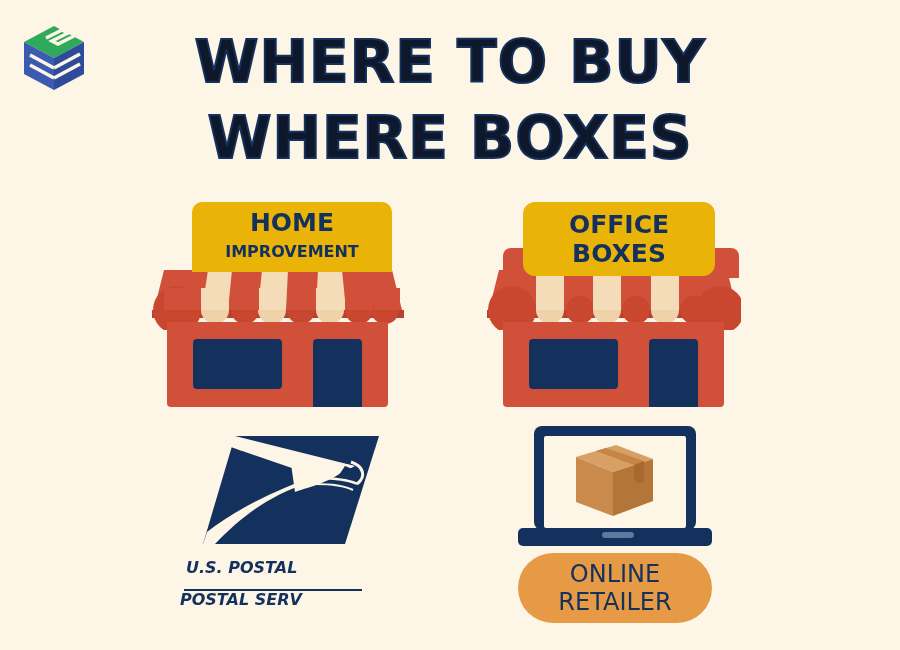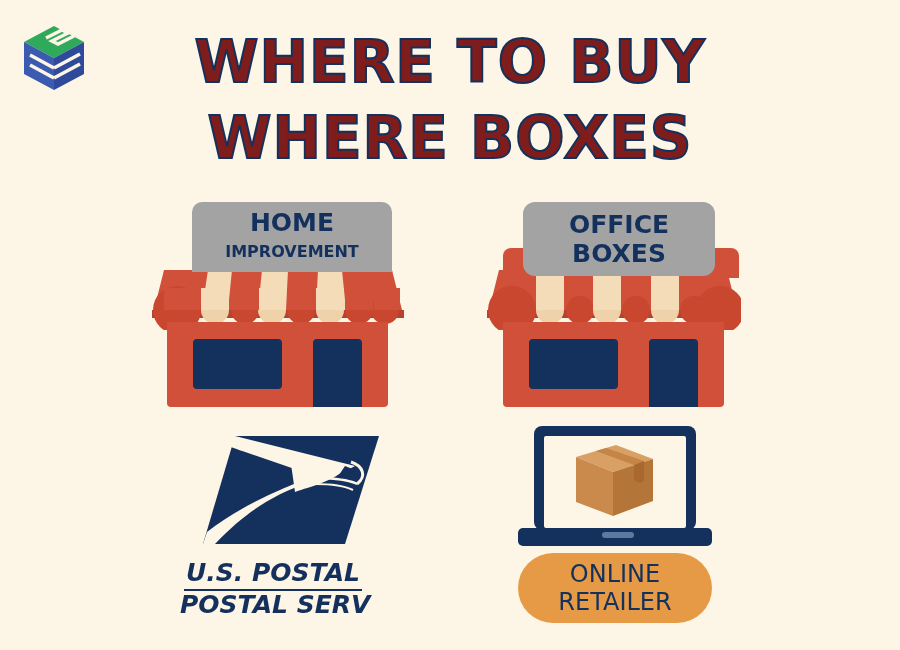--- a/index.html
+++ b/index.html
@@ -6,45 +6,45 @@
   body {
     width: 900px; height: 650px; overflow: hidden;
     background: #fdf5e6;
     position: relative;
     font-family: "DejaVu Sans", sans-serif;
   }
   .abs { position: absolute; }
   .logo { left: 22px; top: 20px; width: 64px; height: 72px; }
   .title {
     left: 140px; width: 620px; text-align: center;
-    color: #7f1d1d; font-weight: 900; font-family: "DejaVu Sans", sans-serif;
+    color: #0f172a; font-weight: 900; font-family: "DejaVu Sans", sans-serif;
     font-size: 58px; letter-spacing: 1px; line-height: 72px;
     -webkit-text-stroke: 2px #13315c;
   }
   .title.l1 { top: 26px; }
   .title.l2 { top: 102px; }
 
   .store { width: 260px; height: 215px; }
   .sign {
-    position: absolute; background: #a3a3a3; border-radius: 10px 10px 0 0;
+    position: absolute; background: #eab308; border-radius: 10px 10px 0 0;
     color: #13315c; font-weight: bold; text-align: center;
     display: flex; flex-direction: column; justify-content: center; align-items: center;
     font-size: 25px; line-height: 29px;
   }
   .sign span { display: block; }
   .body {
     position: absolute; background: #d0503a; border-radius: 0 0 4px 4px;
   }
   .win, .door { position: absolute; background: #13315c; border-radius: 4px; }
   .door { border-radius: 4px 4px 0 0; }
 
   .usps-text {
     color: #13315c; font-style: italic; font-weight: bold;
     font-family: "DejaVu Sans", sans-serif;
-    font-size: 25px; letter-spacing: 0px; white-space: nowrap;
+    font-size: 16px; letter-spacing: 0px; white-space: nowrap;
   }
   .pill {
     left: 518px; top: 553px; width: 194px; height: 70px;
     background: #e79a45; border-radius: 35px;
     color: #13315c; font-weight: normal; font-size: 24px; line-height: 28px;
     display: flex; flex-direction: column; justify-content: center; align-items: center;
   }
 </style>
 </head>
 <body>

